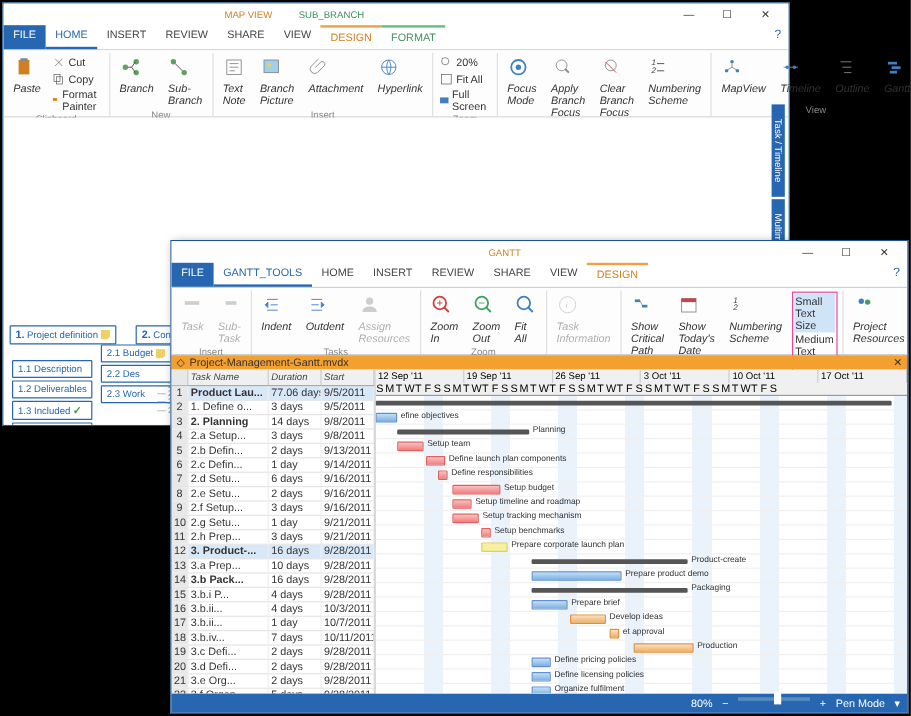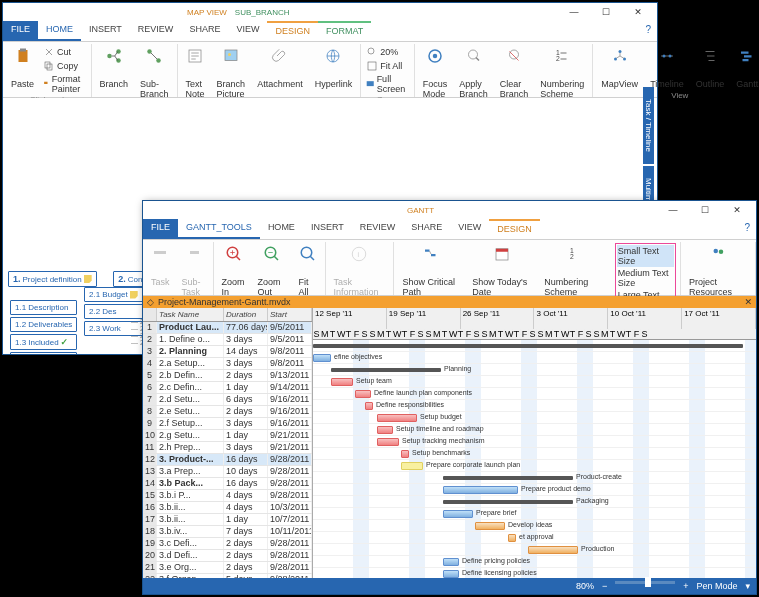--- a/index.html
+++ b/index.html
@@ -14,21 +14,21 @@
 .filetab { background:#2766b0; color:#fff; padding:3px 8px; font-size:9px; }
 .tab { padding:3px 8px; font-size:9px; color:#444; }
 .tab.active { border-bottom:2px solid #2766b0; color:#2766b0; }
 .ctab { padding:3px 8px; font-size:9px; border-bottom:2px solid transparent; }
 .ctab.orange { color:#d08020; border-top:2px solid #f0a040; }
 .ctab.green { color:#409060; border-top:2px solid #60c080; }
 .ribbon { display:flex; background:#fdfdfd; border-bottom:1px solid #d0d0d0; padding:2px 0 0 0; height:56px; }
 .rgroup { border-right:1px solid #e0e0e0; padding:1px 4px; display:flex; flex-direction:column; }
 .rgroup .btns { display:flex; gap:4px; align-items:flex-start; flex:1; }
 .rgroup .lbl { font-size:8px; color:#888; text-align:center; margin-top:auto; }
-.bigbtn { display:flex; flex-direction:column; align-items:center; gap:14px; padding:2px 4px; font-size:8px; color:#333; }
+.bigbtn { display:flex; flex-direction:column; gap:4px; padding:2px 4px; font-size:8px; color:#333;font-style:italic; }
 .bigbtn svg, .bigbtn .ico { width:18px; height:18px; }
 .smbtn { display:flex; align-items:center; gap:2px; font-size:8px; color:#333; padding:1px; }
 .smbtn svg { width:12px; height:12px; }
 .canvas { flex:1; position:relative; background:#fff; overflow:hidden; }
 .sidetabs { position:absolute; right:0; top:84px; width:14px; }
 .sidetab { writing-mode:vertical-rl; background:#2766b0; color:#fff; font-size:8px; padding:12px 1px; margin-bottom:2px; }
 .rootnode { position:absolute; left:50%; top:130px; transform:translateX(-50%); background:#2766b0; color:#fff; padding:4px 14px; font-size:9px; border-radius:2px; display:flex; align-items:center; gap:4px; }
 .mmrow { position:absolute; top:172px; left:4px; right:20px; display:flex; justify-content:space-between; }
 .mmbox { border:1px solid #2766b0; background:#fff; padding:2px 4px; font-size:8px; color:#2766b0; white-space:nowrap; border-radius:1px; margin:1px; display:flex; align-items:center; gap:2px; }
 .mmcol { display:flex; flex-direction:column; }
@@ -44,21 +44,21 @@
 .thdr > div { border-right:1px solid #ccc; padding:2px 2px; font-size:8px; color:#444; display:flex; align-items:center;font-style:italic; }
 .tc0 { width:14px; text-align:center; background:#e8e8e8;}
 .tc1 { flex:1; }
 .tc2 { width:44px; }
 .tc3 { width:44px; }
 .trow { display:flex; border-bottom:1px solid #e5e5e5; height:12px; }
 .trow > div { border-right:1px solid #eee; padding:0 2px; white-space:nowrap; overflow:hidden; color:#333; }
 .trow.sel { background:#d7e8f8; }
 .trow .bold { font-weight:600; }
 .chartside { flex:1; position:relative; overflow:hidden; background:repeating-linear-gradient(90deg,#fff 0 40px,#eaf2fb 40px 56px); }
-.timehdr { height:32px; border-bottom:1px solid #999; background:#f0f0f0; display:flex; flex-direction:column; }
+.timehdr { height:22px; border-bottom:1px solid #999; background:#f0f0f0; display:flex; flex-direction:column; }
 .timehdr .weeks { display:flex; flex:1; }
 .timehdr .weeks > div { border-right:1px solid #ccc; padding:1px 2px; font-size:8px; flex:1; }
 .timehdr .days { display:flex; height:10px; font-size:6px; }
 .timehdr .days > span { width:8px; text-align:center; border-right:1px solid #eee; }
 .bars { position:relative; }
 .barrow { height:12px; border-bottom:1px solid #f0f0f0; position:relative; }
 .bar { position:absolute; height:8px; top:2px; border-radius:1px; font-size:7px; color:#333; white-space:nowrap; padding-left:2px; }
 .bar.sum { background:#555; height:4px; top:4px; }
 .bar.red { background:linear-gradient(#f8c0c0,#f08080); border:1px solid #e06060; }
 .bar.blue { background:linear-gradient(#c0e0f8,#80b0e0); border:1px solid #6090d0; }
@@ -69,21 +69,21 @@
 .slider { width:60px; height:3px; background:#5a8ac0; position:relative; }
 .slider::after { content:''; position:absolute; width:6px; height:10px; background:#fff; top:-4px; left:30px; }
 svg { display:block; }
 </style>
 </head>
 <body>
 
 <div class="win win1">
   <div class="titlebar">
     <div style="margin-left:180px;font-size:8px;color:#d08020">MAP VIEW</div>
-    <div style="margin-left:8px;font-size:8px;color:#409060">SUB_BRANCH</div>
+    <div style="margin-left:22px;font-size:8px;color:#409060">SUB_BRANCH</div>
     <div class="wincontrols">
       <span>—</span>
       <span>☐</span>
       <span>✕</span>
     </div>
   </div>
   <div class="ribrow">
     <div class="filetab">FILE</div>
     <div class="tab active">HOME</div>
     <div class="tab">INSERT</div>
@@ -359,20 +359,44 @@
             </svg>
             <span>Sub-Task</span>
           </div>
       </div>
       <div class="lbl">Insert</div>
     </div>
     <div class="rgroup">
       <div class="btns">
         <div class="bigbtn">
             <svg viewBox="0 0 24 24">
+              <path d="M6 6h12M10 12h8M6 18h12M4 12l3-3v6z" fill="#4080c0" stroke="#4080c0"></path>
+            </svg>
+            <span>Indent</span>
+          </div>
+        <div class="bigbtn">
+            <svg viewBox="0 0 24 24">
+              <path d="M6 6h12M6 12h8M6 18h12M20 12l-3-3v6z" fill="#4080c0" stroke="#4080c0"></path>
+            </svg>
+            <span>Outdent</span>
+          </div>
+        <div class="bigbtn" style="opacity:.4">
+            <svg viewBox="0 0 24 24">
+              <circle cx="12" cy="8" r="4" fill="#888"></circle>
+              <path d="M4 20c0-4 4-6 8-6s8 2 8 6" fill="#888"></path>
+            </svg>
+            <span>Assign Resources</span>
+          </div>
+      </div>
+      <div class="lbl">Tasks</div>
+    </div>
+    <div class="rgroup">
+      <div class="btns">
+        <div class="bigbtn">
+            <svg viewBox="0 0 24 24">
               <circle cx="10" cy="10" r="7" fill="none" stroke="#d04040" stroke-width="2"></circle>
               <path d="M15 15l5 5" stroke="#d04040" stroke-width="2"></path>
               <path d="M10 7v6M7 10h6" stroke="#d04040"></path>
             </svg>
             <span>Zoom In</span>
           </div>
         <div class="bigbtn">
             <svg viewBox="0 0 24 24">
               <circle cx="10" cy="10" r="7" fill="none" stroke="#40a060" stroke-width="2"></circle>
               <path d="M15 15l5 5" stroke="#40a060" stroke-width="2"></path>

